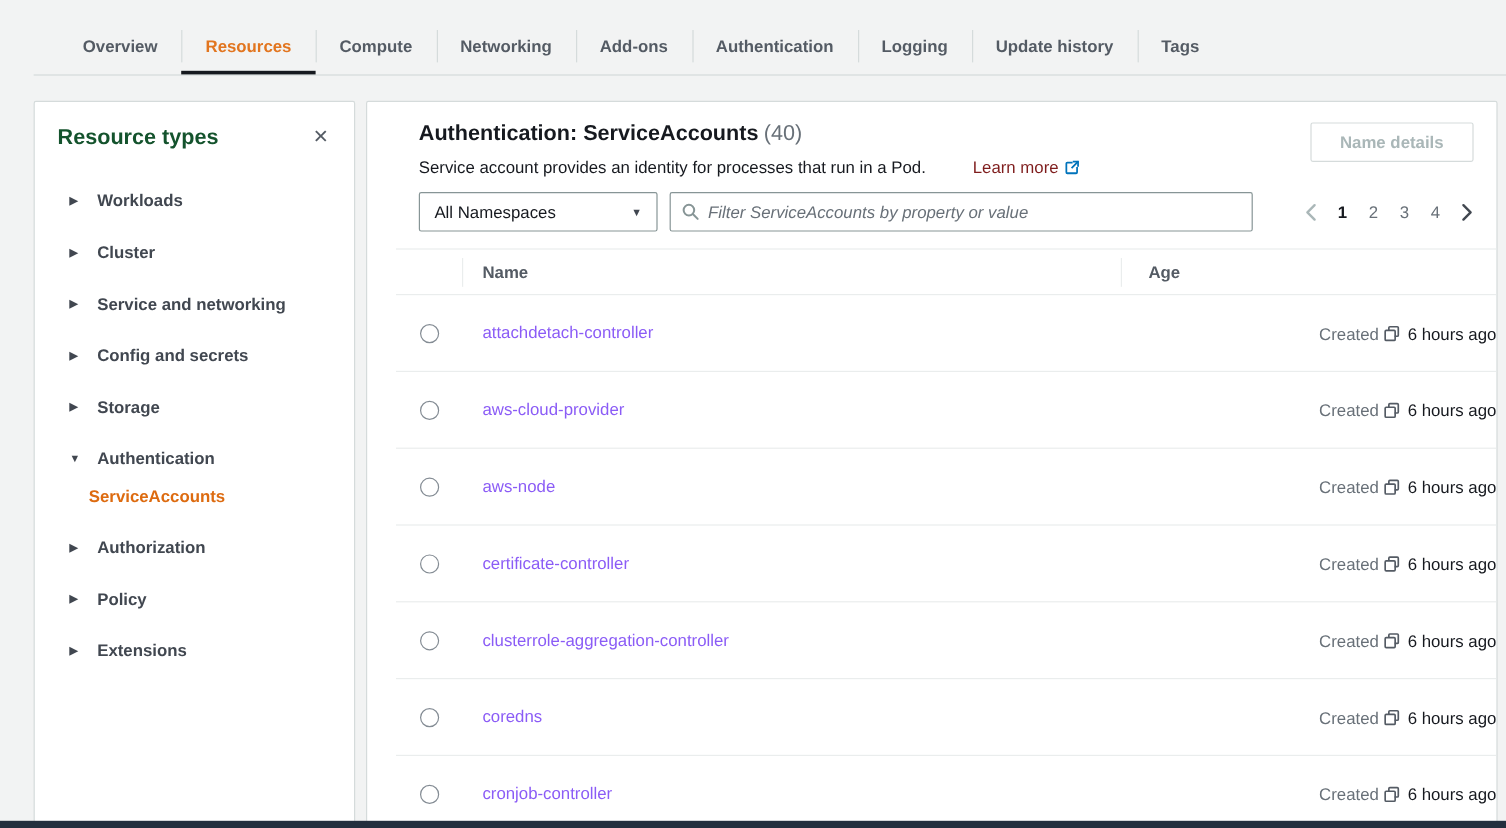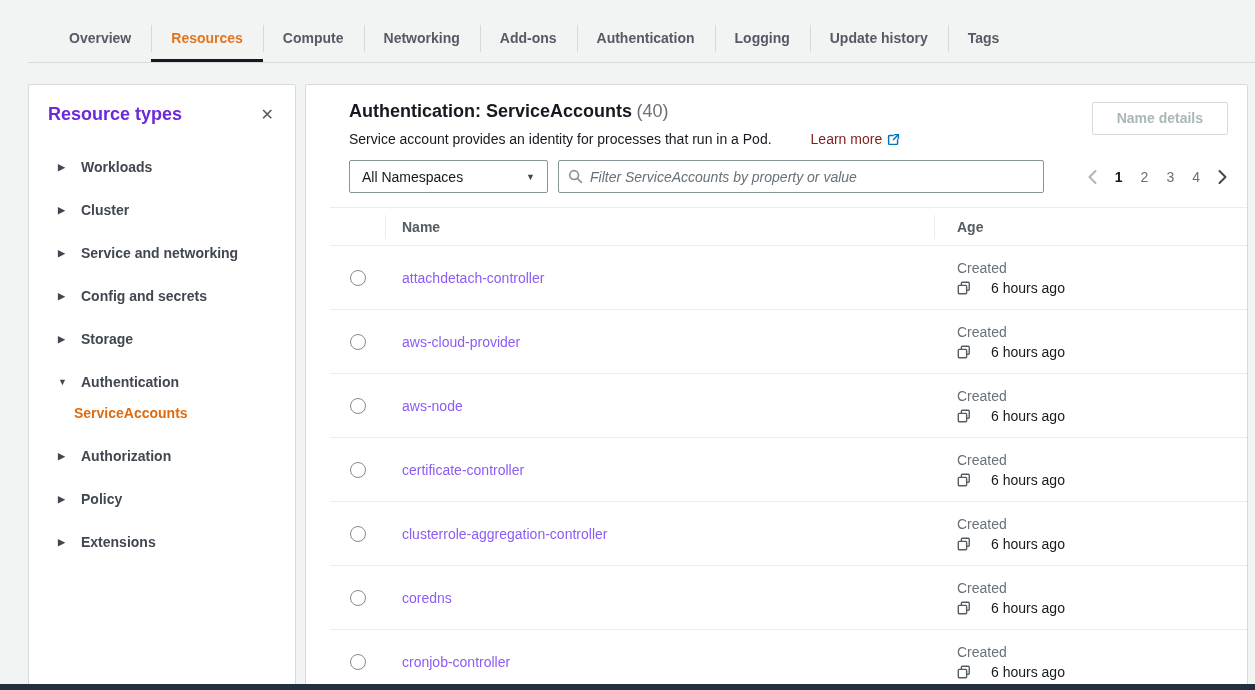--- a/index.html
+++ b/index.html
@@ -13,21 +13,21 @@
   .tab.active { color:#e2751f; }
   .tab.active::after { content:""; position:absolute; left:0; right:0; bottom:-4px; height:3px; background:#16191f; }
   .tabs-rule { position:absolute; top:62px; left:28px; right:0; height:1px; background:#d5dbdb; }
 
   
   .card { position:absolute; top:84px; bottom:4px; background:#fff; border:1px solid #d5dbdb; border-radius:2px; overflow:hidden; }
 
   
   .sidebar { left:28px; width:268px; }
   .sidebar-header { display:flex; justify-content:space-between; align-items:center; padding:19px 17px 14px 19px; }
-  .sidebar-title { font-size:18px; font-weight:bold; color:#6d28d9; }
+  .sidebar-title { font-size:18px; font-weight:bold; color:#14532d; }
   .close-btn { font-size:16px; color:#545b64; cursor:pointer; line-height:1; padding:2px 4px; }
   .rt-list { padding-top:6px; }
   .rt-item { display:flex; align-items:center; height:43px; padding-left:29px; font-size:14px; font-weight:bold; color:#414750; cursor:pointer; }
   .rt-caret { font-size:9px; width:11px; margin-right:12px; color:#414750; flex:none; }
   .rt-child { display:flex; align-items:center; height:32px; margin:-6px 0 5px; padding-left:45px; font-size:14px; font-weight:bold; color:#dd6b10; cursor:pointer; }
 
   
   .main { left:305px; width:943px;padding-left:24px; }
   .main-header { position:relative; padding:16px 19px 0; }
   .main-title { font-size:18px; color:#16191f; font-weight:bold; display:inline; }
@@ -50,23 +50,23 @@
   
   .table { margin-top:14px; border-top:1px solid #eaeded; }
   .thead { display:flex; align-items:center; height:38px; border-bottom:1px solid #eaeded; font-size:14px; font-weight:bold; color:#545b64; }
   .col-sel { width:55px; flex:none; display:flex; justify-content:center; }
   .col-name { flex:1; padding-left:17px; position:relative; min-width:0; }
   .col-age { width:313px; flex:none; padding-left:23px; position:relative; }
   .thead .col-name::before, .thead .col-age::before { content:""; position:absolute; left:0; top:50%; transform:translateY(-50%); width:1px; height:24px; background:#eaeded; }
   .trow { display:flex; align-items:center; height:64px; border-bottom:1px solid #eaeded; }
   .radio { width:16px; height:16px; border:1.5px solid #848c94; border-radius:50%; background:#fff; cursor:pointer; }
   .res-link { color:#8b5cf6; font-size:14px; text-decoration:none; cursor:pointer; }
-  .age-cell { display:flex; flex-direction:column; justify-content:space-between; gap:4px; }
+  .age-cell { display:flex; flex-direction:row; justify-content:flex-end; gap:4px; }
   .age-status { color:#687078; font-size:14px; }
-  .age-value { display:flex; align-items:center; gap:20px; color:#16191f; font-size:14px; }
+  .age-value { display:flex; align-items:center; gap:6px; color:#16191f; font-size:14px; }
 
   .bottom-bar { position:absolute; left:0; right:0; bottom:0; height:6px; background:#232f3e; z-index:10; }
 </style>
 </head>
 <body>
 
 <div class="page">
 
   <nav class="tabbar">
     <div class="tab">Overview</div>

